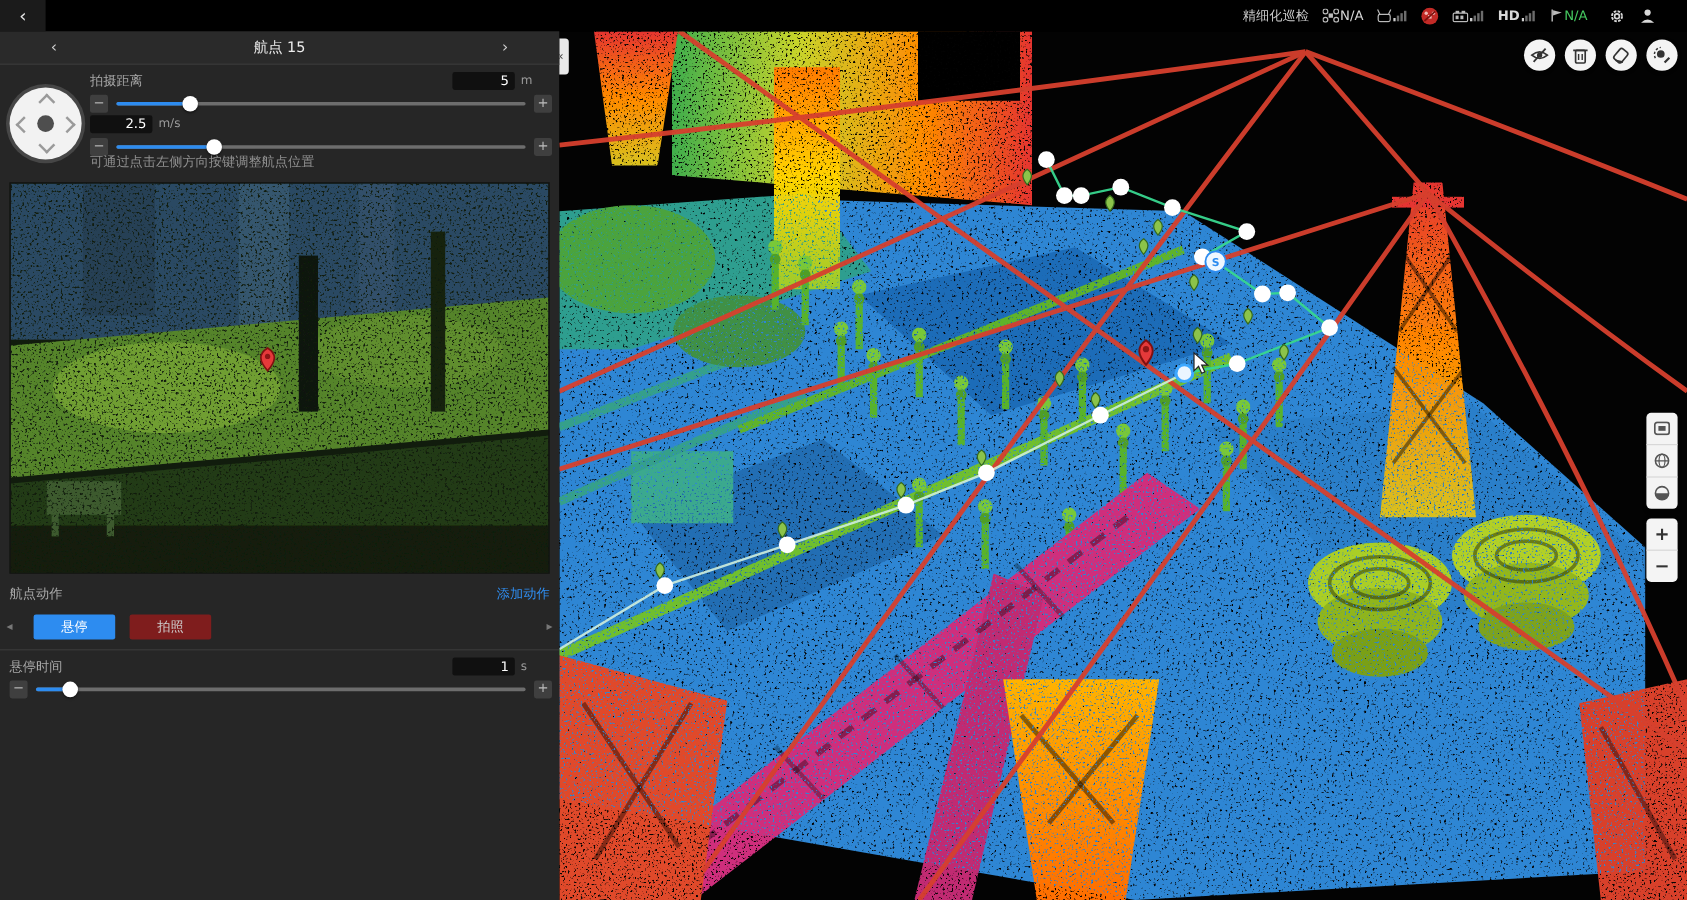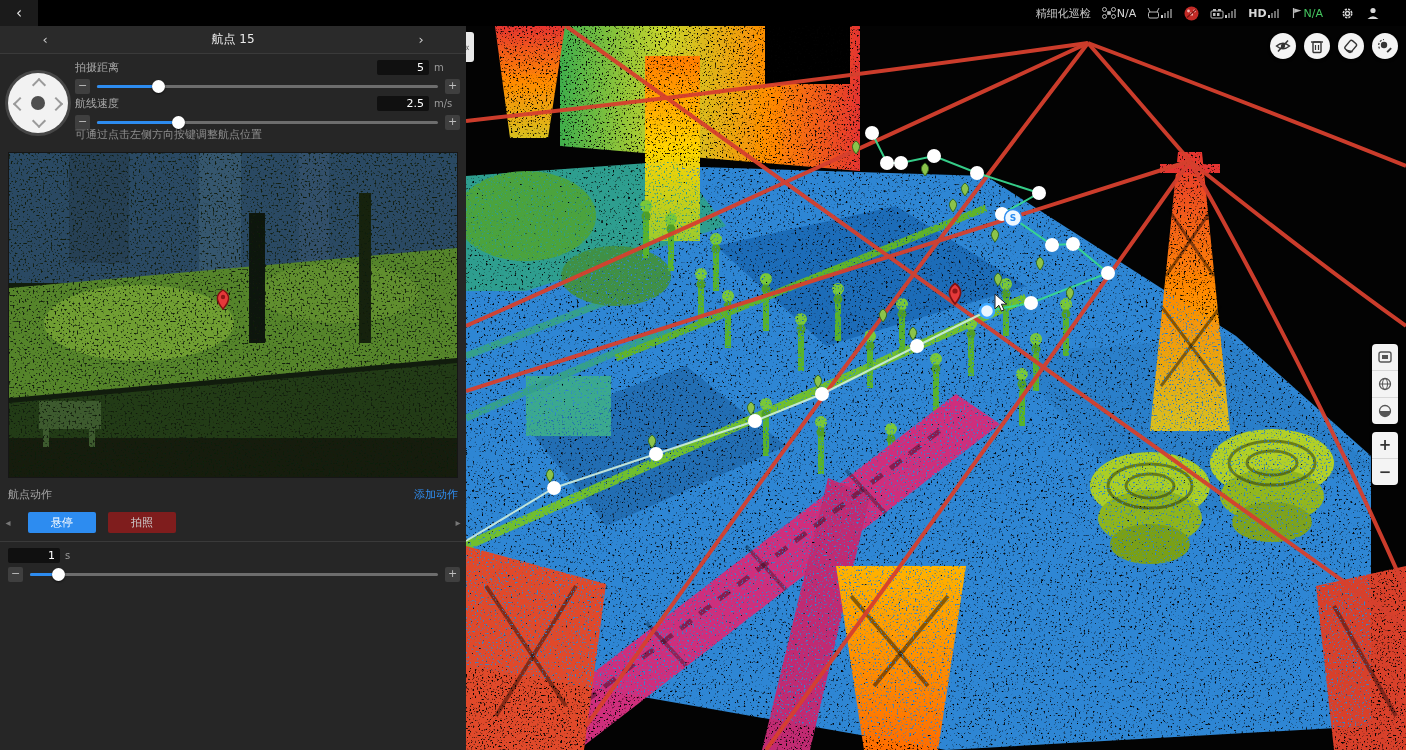--- a/index.html
+++ b/index.html
@@ -202,21 +202,20 @@
         <span class="track">
           <span class="fill" style="width:18%;"></span>
             <span class="thumb" style="left:calc(18% - 6.5px);"></span>
         </span>
         <span class="sq-btn">+</span>
       </div>
     </div>
 
     <div class="ctrl-group g2">
       <div class="lab-row">
-        <span class="lab">航线速度</span>
         <span class="val-box">2.5</span>
         <span class="unit">m/s</span>
       </div>
       <div class="slider-row">
         <span class="sq-btn">−</span>
         <span class="track">
           <span class="fill" style="width:24%;"></span>
             <span class="thumb" style="left:calc(24% - 6.5px);"></span>
         </span>
         <span class="sq-btn">+</span>
@@ -266,20 +265,21 @@
       <span class="mini-chev">◂</span>
       <span class="act-btn active">悬停</span>
       <span class="act-btn idle">拍照</span>
       <span class="flex"></span>
       <span class="mini-chev">▸</span>
     </div>
     <div class="divider"></div>
 
     <div class="hover-group">
       <div class="lab-row">
+        <span class="lab">悬停时间</span>
         <span class="val-box">1</span>
         <span class="unit">s</span>
       </div>
       <div class="slider-row">
         <span class="sq-btn">−</span>
         <span class="track">
           <span class="fill" style="width:7%;"></span>
             <span class="thumb" style="left:calc(7% - 6.5px);"></span>
         </span>
         <span class="sq-btn">+</span>

